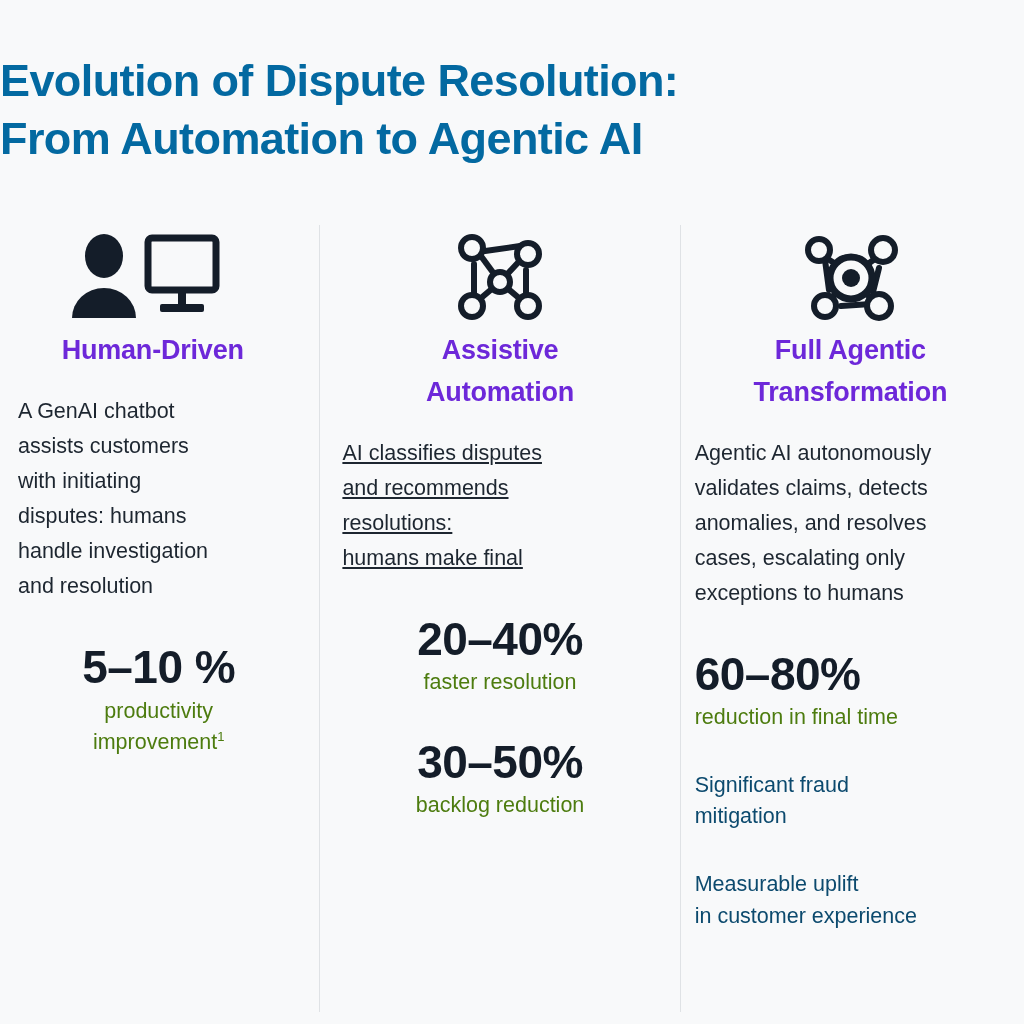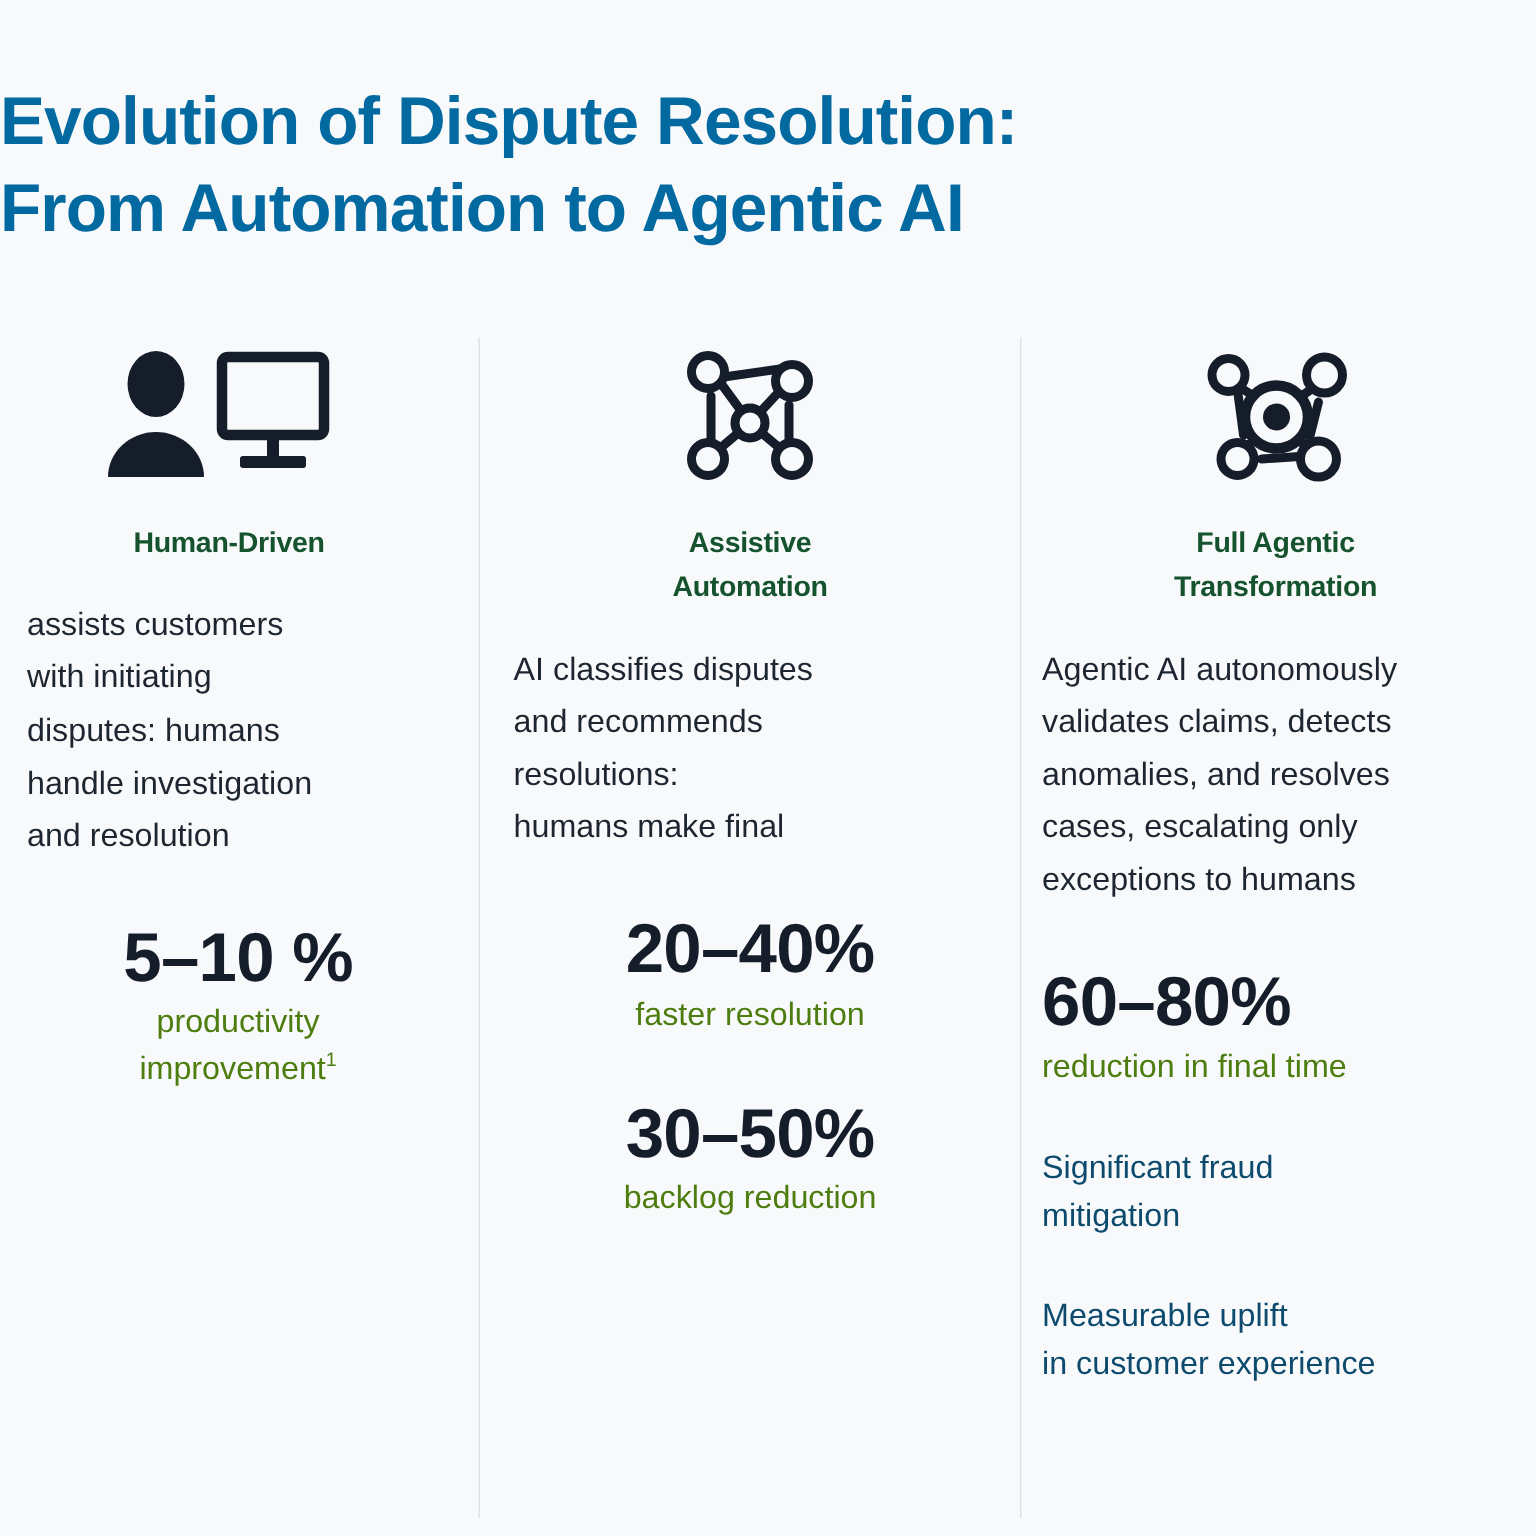--- a/index.html
+++ b/index.html
@@ -37,35 +37,35 @@
   }
 
   
   .icon-wrap { height:108px; display:flex; align-items:center; }
   .col-1 .icon-wrap { justify-content:flex-start; padding-left:50px; }
   .col-2 .icon-wrap { justify-content:center; }
   .col-3 .icon-wrap { justify-content:center; padding-right:10px; }
 
   
   .col-head {
-    font-size:19px; font-weight:700; line-height:1.55;
-    letter-spacing:-0.2px; color:#14532d; margin-top:18px;
+    font-size:27px; font-weight:700; line-height:1.55;
+    letter-spacing:-0.2px; color:#6d28d9; 
   }
   .col-1 .col-head { text-align:center; padding-right:12px; }
   .col-2 .col-head { text-align:center; }
   .col-3 .col-head { text-align:center; padding-right:12px; }
   .col-head .line { display:block; }
 
   
   .col-body {
     font-size:21.5px; font-weight:400; line-height:1.63;
     color:#1d2630; margin-top:22px;
   }
   .col-1 .col-body { text-align:left; }
-  .col-2 .col-body { text-align:left; }
+  .col-2 .col-body { text-align:left;text-decoration:underline; }
   .col-3 .col-body { text-align:left; }
   .col-body .line { display:block; white-space:nowrap; }
 
   
   .stat { margin-top:38px; }
   .col-1 .stat, .col-2 .stat { text-align:center; }
   .col-3 .stat { text-align:left; }
   .stat-value {
     font-size:46px; font-weight:700; letter-spacing:-0.5px;
     line-height:1.12; color:#141d29;
@@ -105,20 +105,21 @@
             <rect x="92" y="70" width="44" height="8" rx="2" fill="#141d29"></rect>
           </svg>
         </span>
       </div>
 
       <div class="col-head">
         <span class="line">Human-Driven</span>
       </div>
 
       <div class="col-body">
+        <span class="line">A GenAI chatbot</span>
         <span class="line">assists customers</span>
         <span class="line">with initiating</span>
         <span class="line">disputes: humans</span>
         <span class="line">handle investigation</span>
         <span class="line">and resolution</span>
       </div>
 
       <div class="stat">
         <div class="stat-value">5–10 %</div>
         <div class="stat-label">

